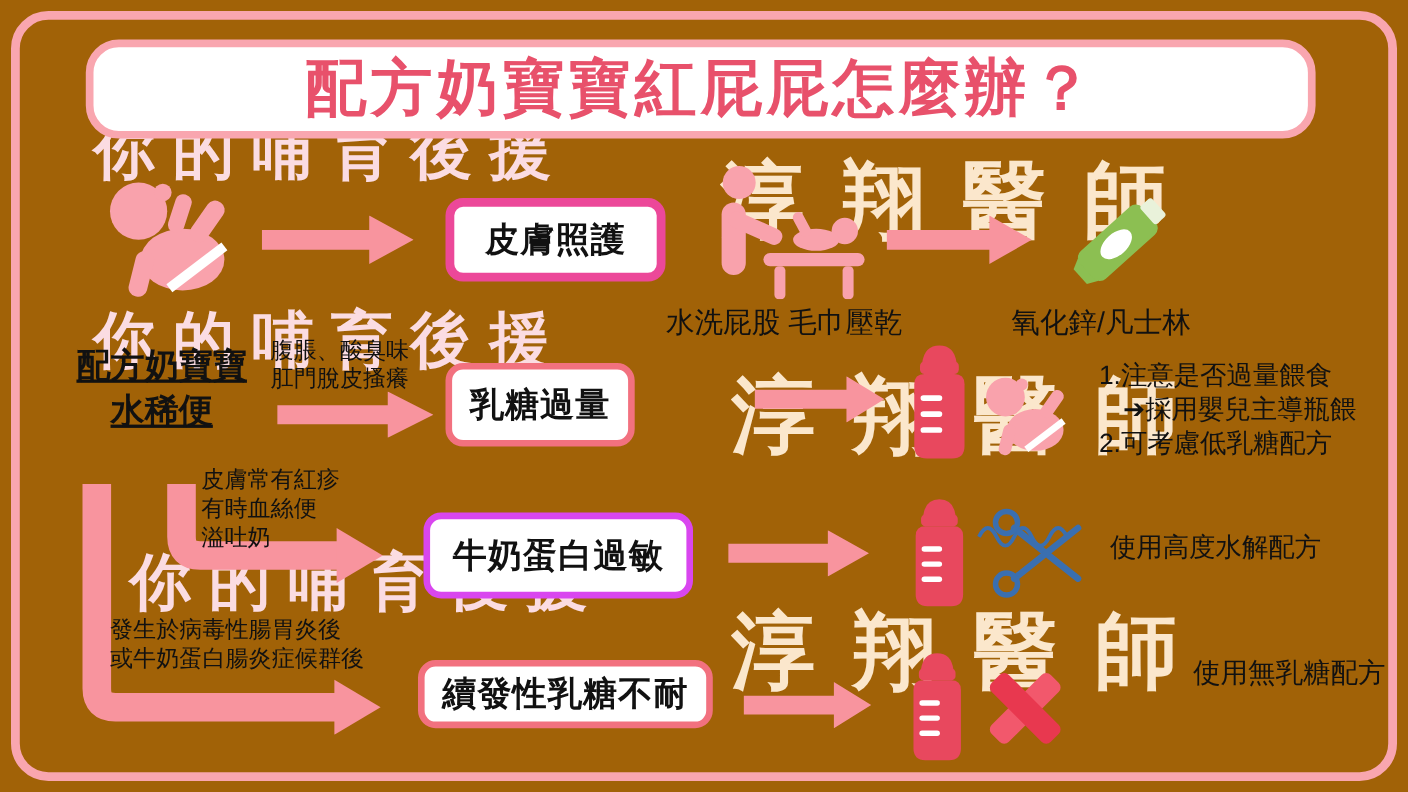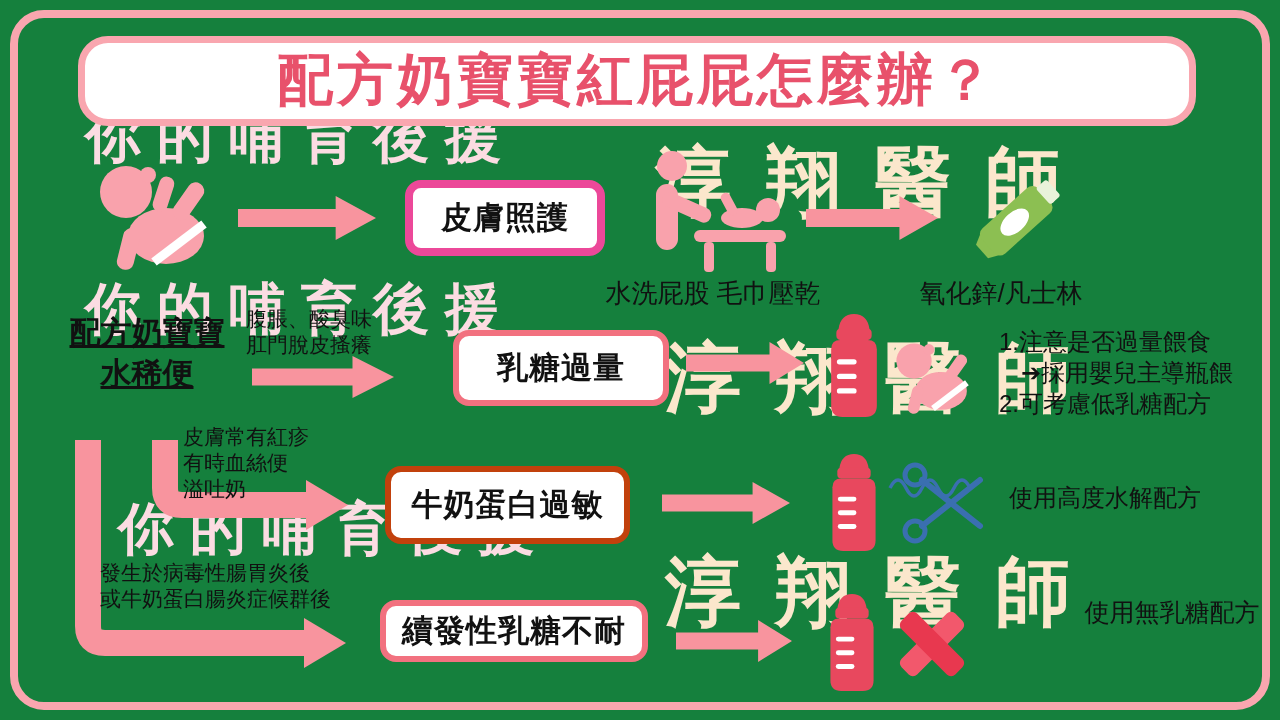--- a/index.html
+++ b/index.html
@@ -1,18 +1,18 @@
 <!DOCTYPE html>
 <html><head>
 <meta charset="utf-8">
 <style>
   * { margin:0; padding:0; box-sizing:border-box; }
   body { background:#fff; }
   .page {
-    position:relative; width:1280px; height:720px; background:#15803d;
+    position:relative; width:1280px; height:720px; background:#a16207;
     overflow:hidden;
     font-family:"Liberation Sans","DejaVu Sans",sans-serif;
     color:#111;
   }
   .el { position:absolute; z-index:1; }
   .outer-frame {
     position:absolute; inset:10px; border:8px solid #F9A6AF;
     border-radius:34px; z-index:3; pointer-events:none;
   }
   
@@ -27,21 +27,21 @@
   }
   .title-text { font-size:56px; font-weight:700; color:#E8516B; letter-spacing:4px; }
   
   .cond-box {
     background:#fff; border-radius:16px; display:flex;
     align-items:center; justify-content:center;
   }
   .cond-box .lbl { font-size:31px; font-weight:700; color:#111; letter-spacing:1px; }
   .b-yellow { border:8px solid #ec4899; }
   .b-red    { border:6px solid #F2717F; }
-  .b-blue   { border:6px solid #c2410c; }
+  .b-blue   { border:6px solid #d946ef; }
   
   .src-label { font-size:31px; font-weight:700; text-align:center; line-height:41px; }
   .note   { font-size:21px; line-height:26px; text-align:left; font-weight:400; }
   .caption{ font-size:26px; text-align:center; font-weight:400; }
   .result { font-size:24px; line-height:31px;margin-left:14px; }
   .result.center { text-align:center; font-size:25px; line-height:33px; }
   .indent { padding-left:22px; }
   svg { display:block; }
 </style>
 </head>
@@ -119,21 +119,21 @@
 
   <div class="el note" style="left:246px; top:306px; width:158px;">
     <div>腹脹、酸臭味</div>
     <div>肛門脫皮搔癢</div>
   </div>
 
   <svg class="el" style="left:252px; top:356px;" width="142" height="42" viewBox="0 0 130 44" preserveAspectRatio="none">
     <polygon points="0,13 92,13 92,0 130,22 92,44 92,31 0,31" fill="#F8949E"></polygon>
   </svg>
 
-  <div class="el cond-box b-red" style="left:405px; top:330px; width:216px; height:76px;margin-left:48px;">
+  <div class="el cond-box b-red" style="left:405px; top:330px; width:172px; height:76px;">
     <span class="lbl">乳糖過量</span>
   </div>
 
   <svg class="el" style="left:686px; top:342px;" width="118" height="42" viewBox="0 0 130 44" preserveAspectRatio="none">
     <polygon points="0,13 92,13 92,0 130,22 92,44 92,31 0,31" fill="#F8949E"></polygon>
   </svg>
 
   <svg class="el" style="left:816px; top:312px;" width="76" height="108" viewBox="0 0 72 104">
     <g fill="#E8485E">
       <path d="M36 2 Q49 2 51 17 L21 17 Q23 2 36 2 Z"></path>

